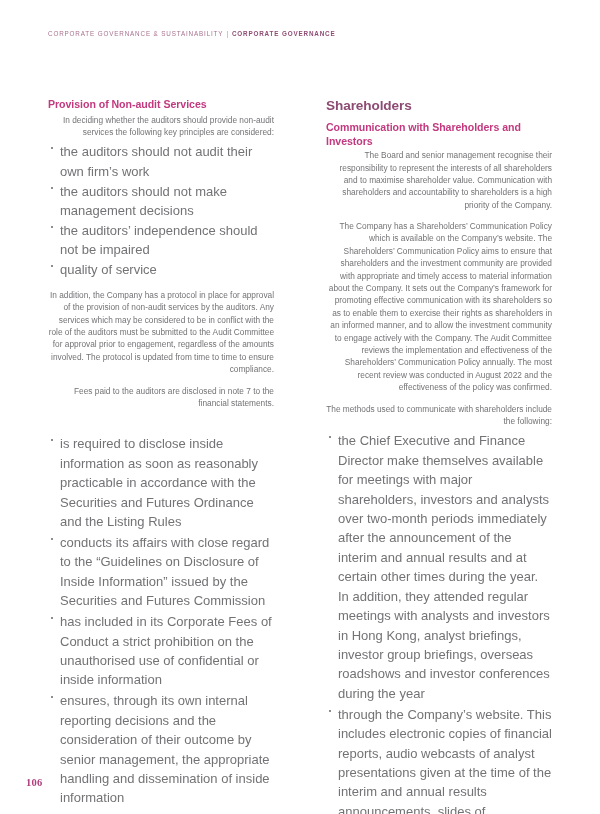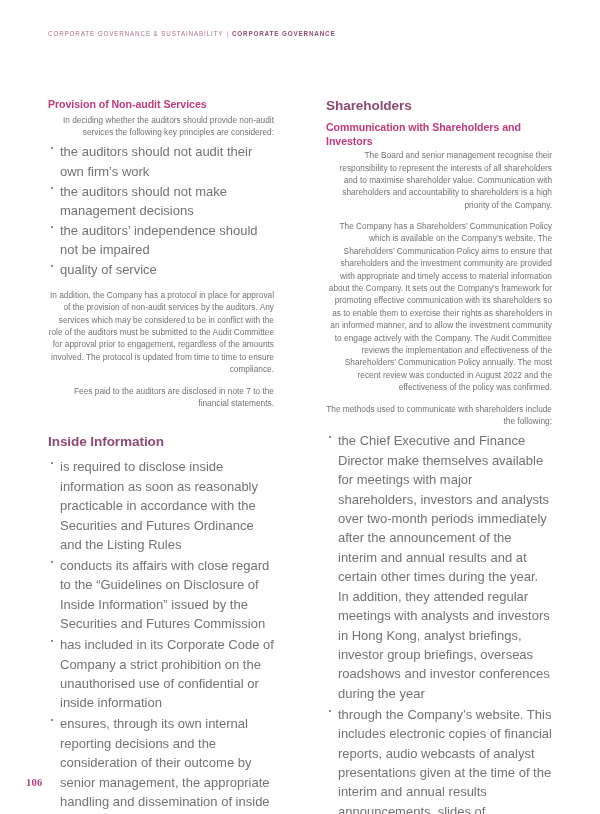--- a/index.html
+++ b/index.html
@@ -151,27 +151,26 @@
         <li>the auditors’ independence should not be impaired</li>
         <li>quality of service</li>
       </ul>
 
       <p class="body">In addition, the Company has a protocol in place for approval of the provision of non-audit services by the auditors. Any services which may be considered to be in conflict with the role of the auditors must be submitted to the Audit Committee for approval prior to engagement, regardless of the amounts involved. The protocol is updated from time to time to ensure compliance.</p>
 
       <p class="body">Fees paid to the auditors are disclosed in note 7 to the financial statements.</p>
 
       <div class="gap-lg"></div>
 
-      <h1 class="section-title">Inside Information</h1>
 
 
       <ul class="bullets spaced">
         <li>is required to disclose inside information as soon as reasonably practicable in accordance with the Securities and Futures Ordinance and the Listing Rules</li>
         <li>conducts its affairs with close regard to the “Guidelines on Disclosure of Inside Information” issued by the Securities and Futures Commission</li>
-        <li>has included in its Corporate Code of Company a strict prohibition on the unauthorised use of confidential or inside information</li>
+        <li>has included in its Corporate Fees of Conduct a strict prohibition on the unauthorised use of confidential or inside information</li>
         <li>ensures, through its own internal reporting decisions and the consideration of their outcome by senior management, the appropriate handling and dissemination of inside information</li>
       </ul>
 
     </div>
 
     <div class="col">
 
       <h1 class="section-title">Shareholders</h1>
 
       <h2 class="sub-title tight">Communication with Shareholders and Investors</h2>

